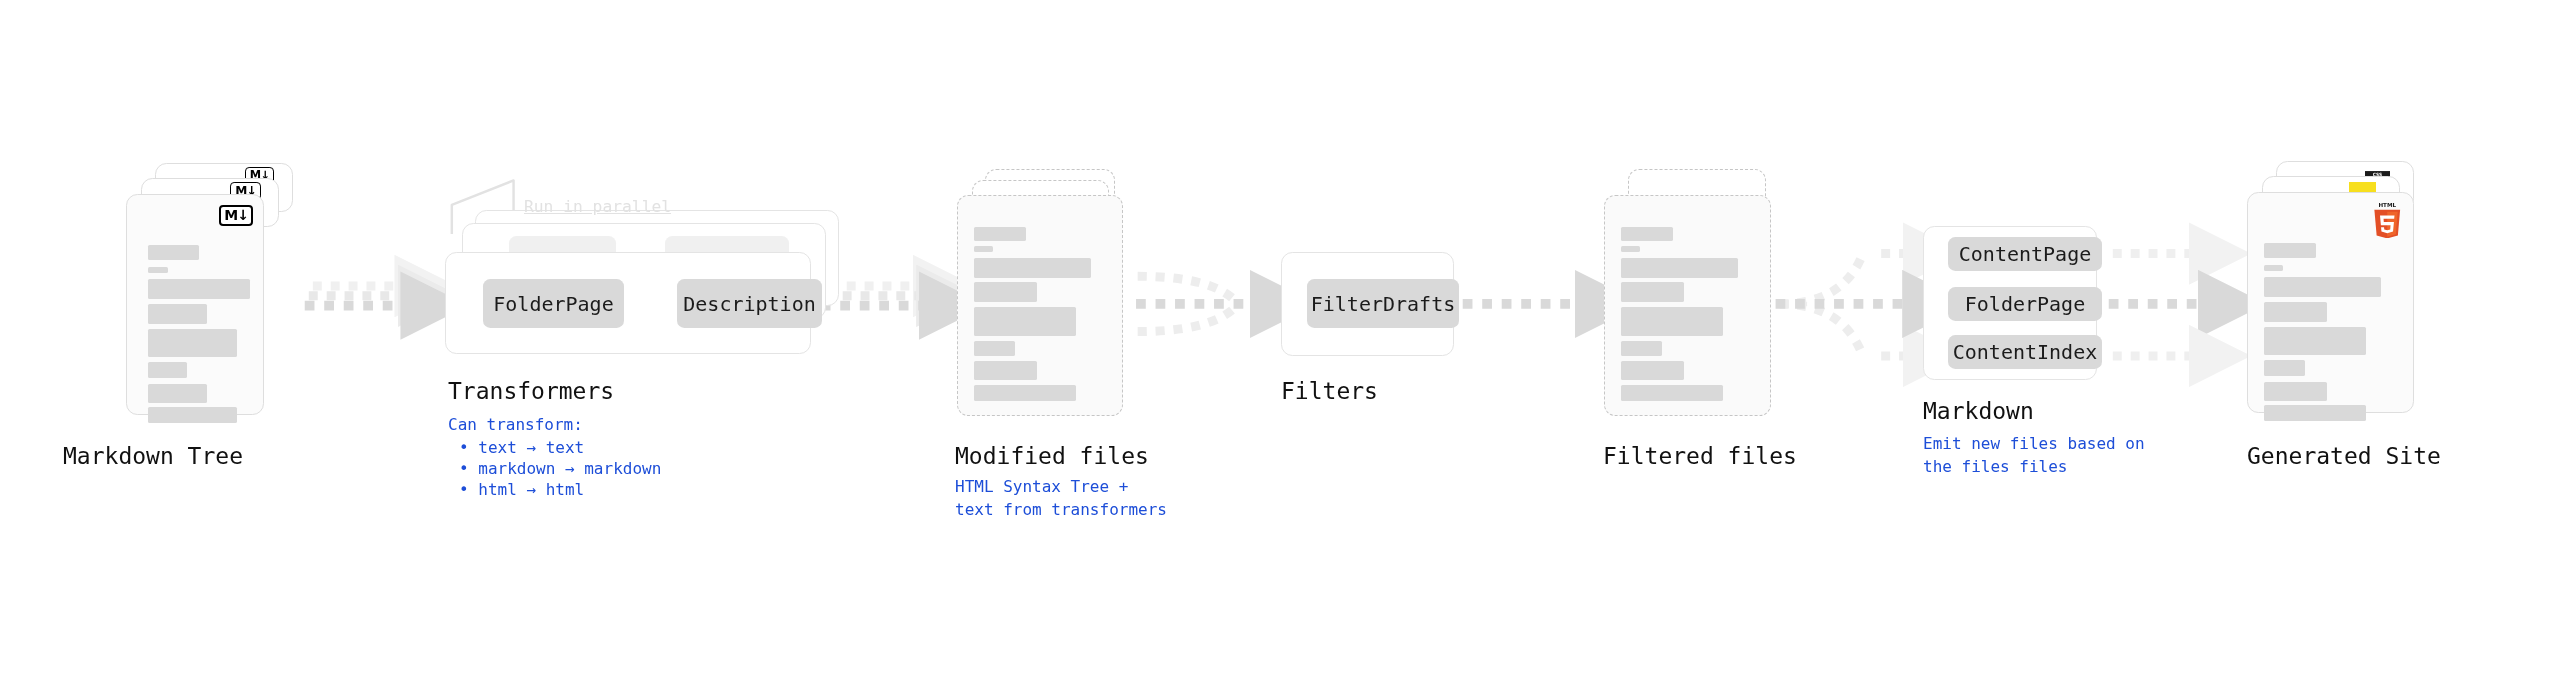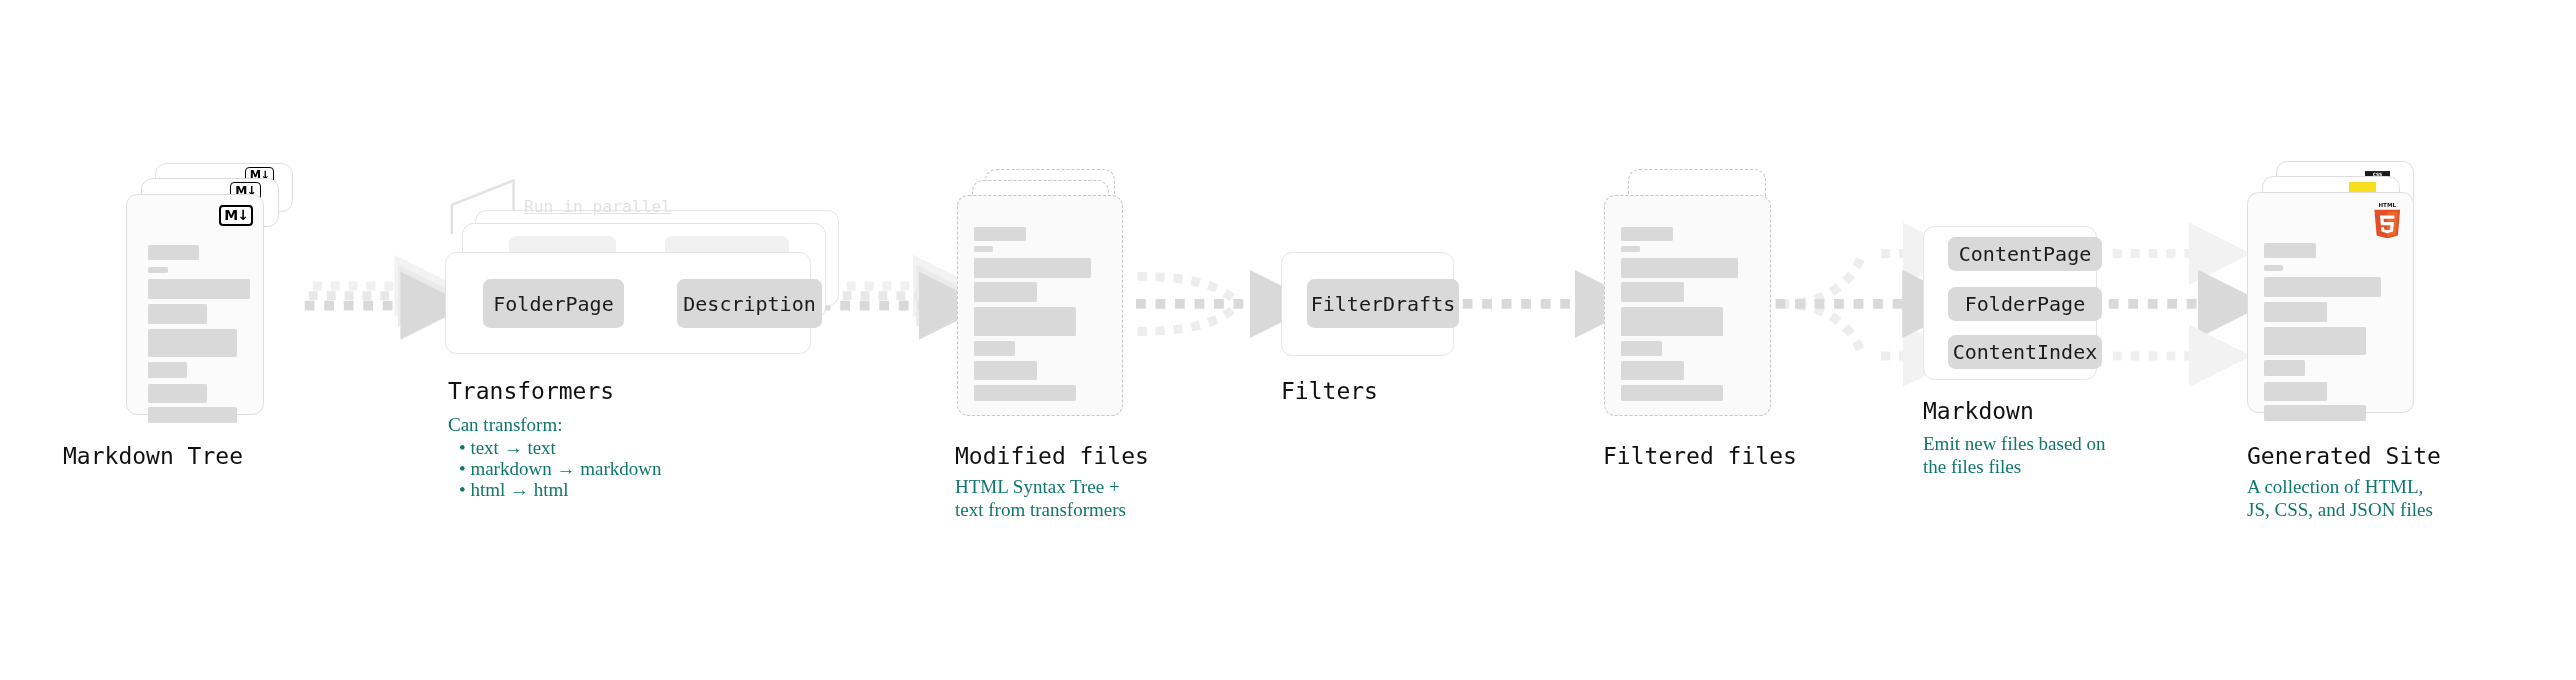--- a/index.html
+++ b/index.html
@@ -72,25 +72,24 @@
   
   .title {
     position: absolute;
     font-size: 23px;
     color: #111111;
     white-space: nowrap;
     letter-spacing: 0px;
   }
   .sub {
     position: absolute;
-    font-size: 19px;
+    font-size: 16px;
     line-height: 23px;
-    color: #0f766e;
+    color: #1d4ed8;
     white-space: pre;
-    font-family: Liberation Serif, serif;
   }
   .parallel-label {
     position: absolute;
     font-size: 16.3px;
     color: #e2e2e2;
     white-space: nowrap;
   }
 
   svg.ov { position: absolute; left: 0; top: 0; width: 2576px; height: 681px; pointer-events: none; }
 </style>
@@ -270,17 +269,15 @@
       <div class="skel" style="left:16.3px; top:72px; width:18.7px; height:5.7px;"></div>
       <div class="skel" style="left:16.3px; top:84px; width:117px; height:20.3px;"></div>
       <div class="skel" style="left:16.3px; top:109px; width:63px; height:20.3px;"></div>
       <div class="skel" style="left:16.3px; top:134px; width:102px; height:28.4px;"></div>
       <div class="skel" style="left:16.3px; top:167px; width:41px; height:16.3px;"></div>
       <div class="skel" style="left:16.3px; top:189px; width:63px; height:18.7px;"></div>
       <div class="skel" style="left:16.3px; top:212px; width:102px; height:16.3px;"></div>
     </div>
   </div>
   <div class="title" style="left:2247px; top:443px;">Generated Site</div>
-  <div class="sub" style="left:2247px; top:475px;">A collection of HTML,
-JS, CSS, and JSON files</div>
 
 </div>
 
 
 </body></html>

